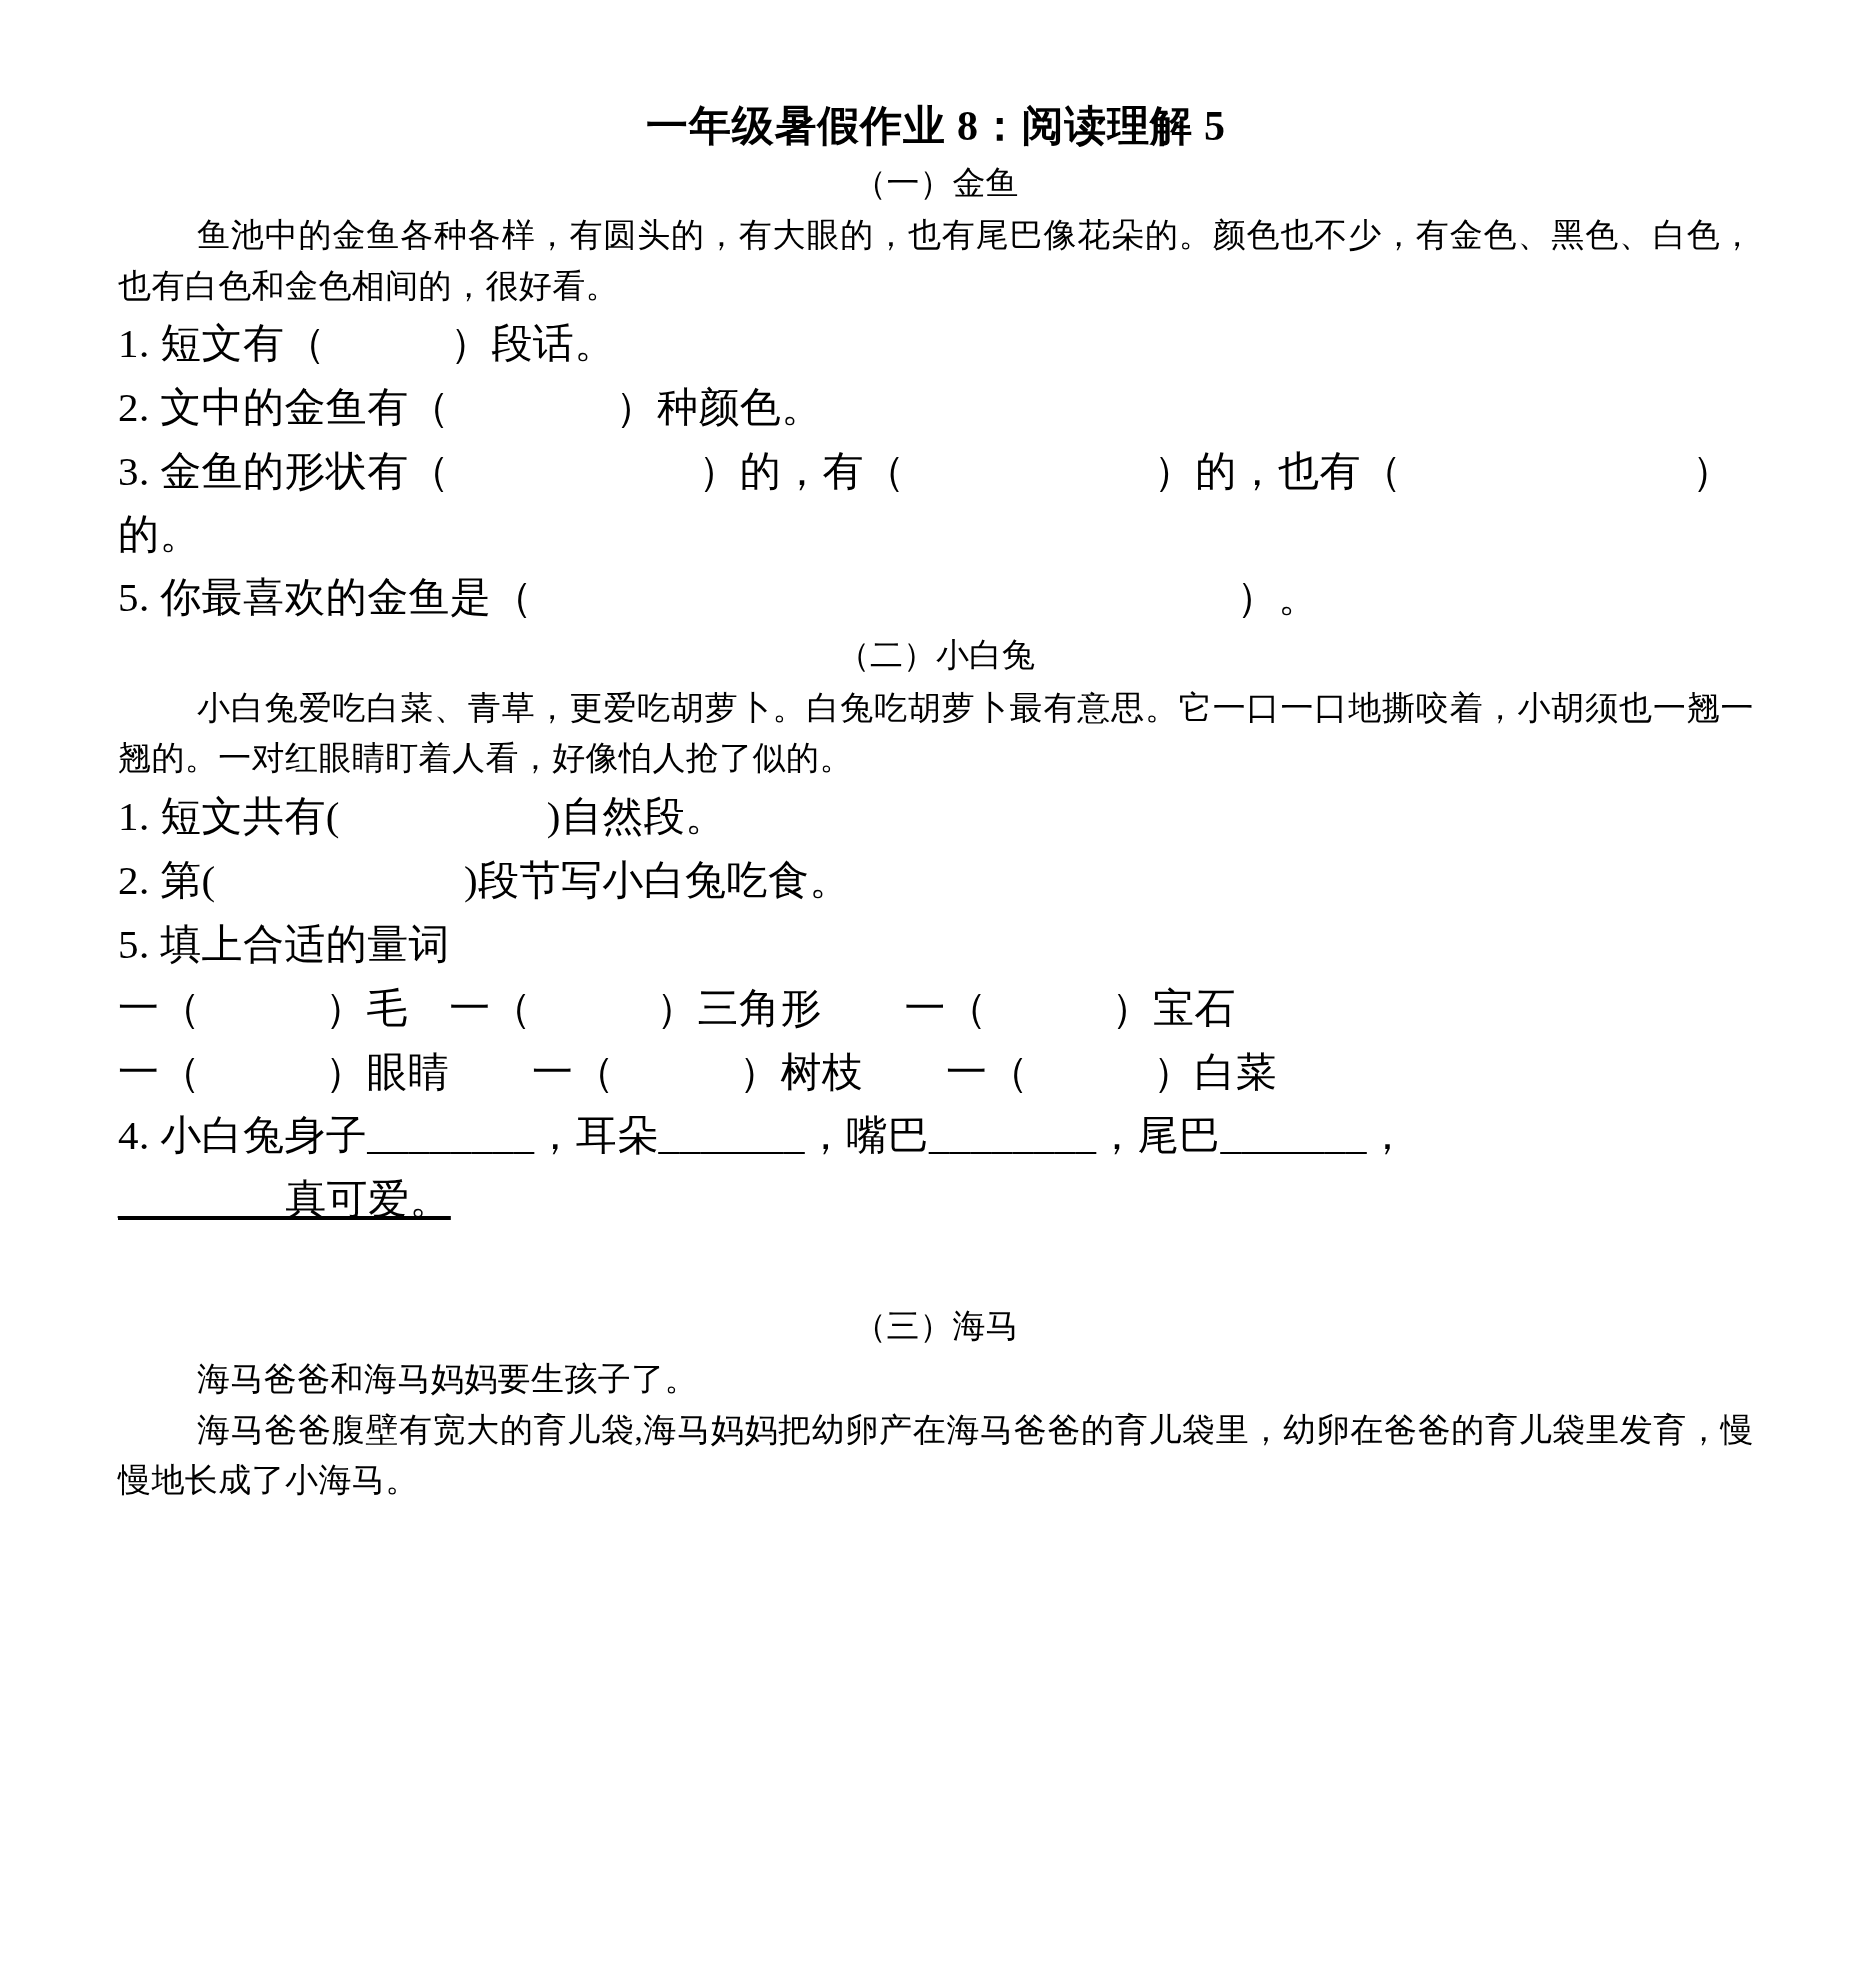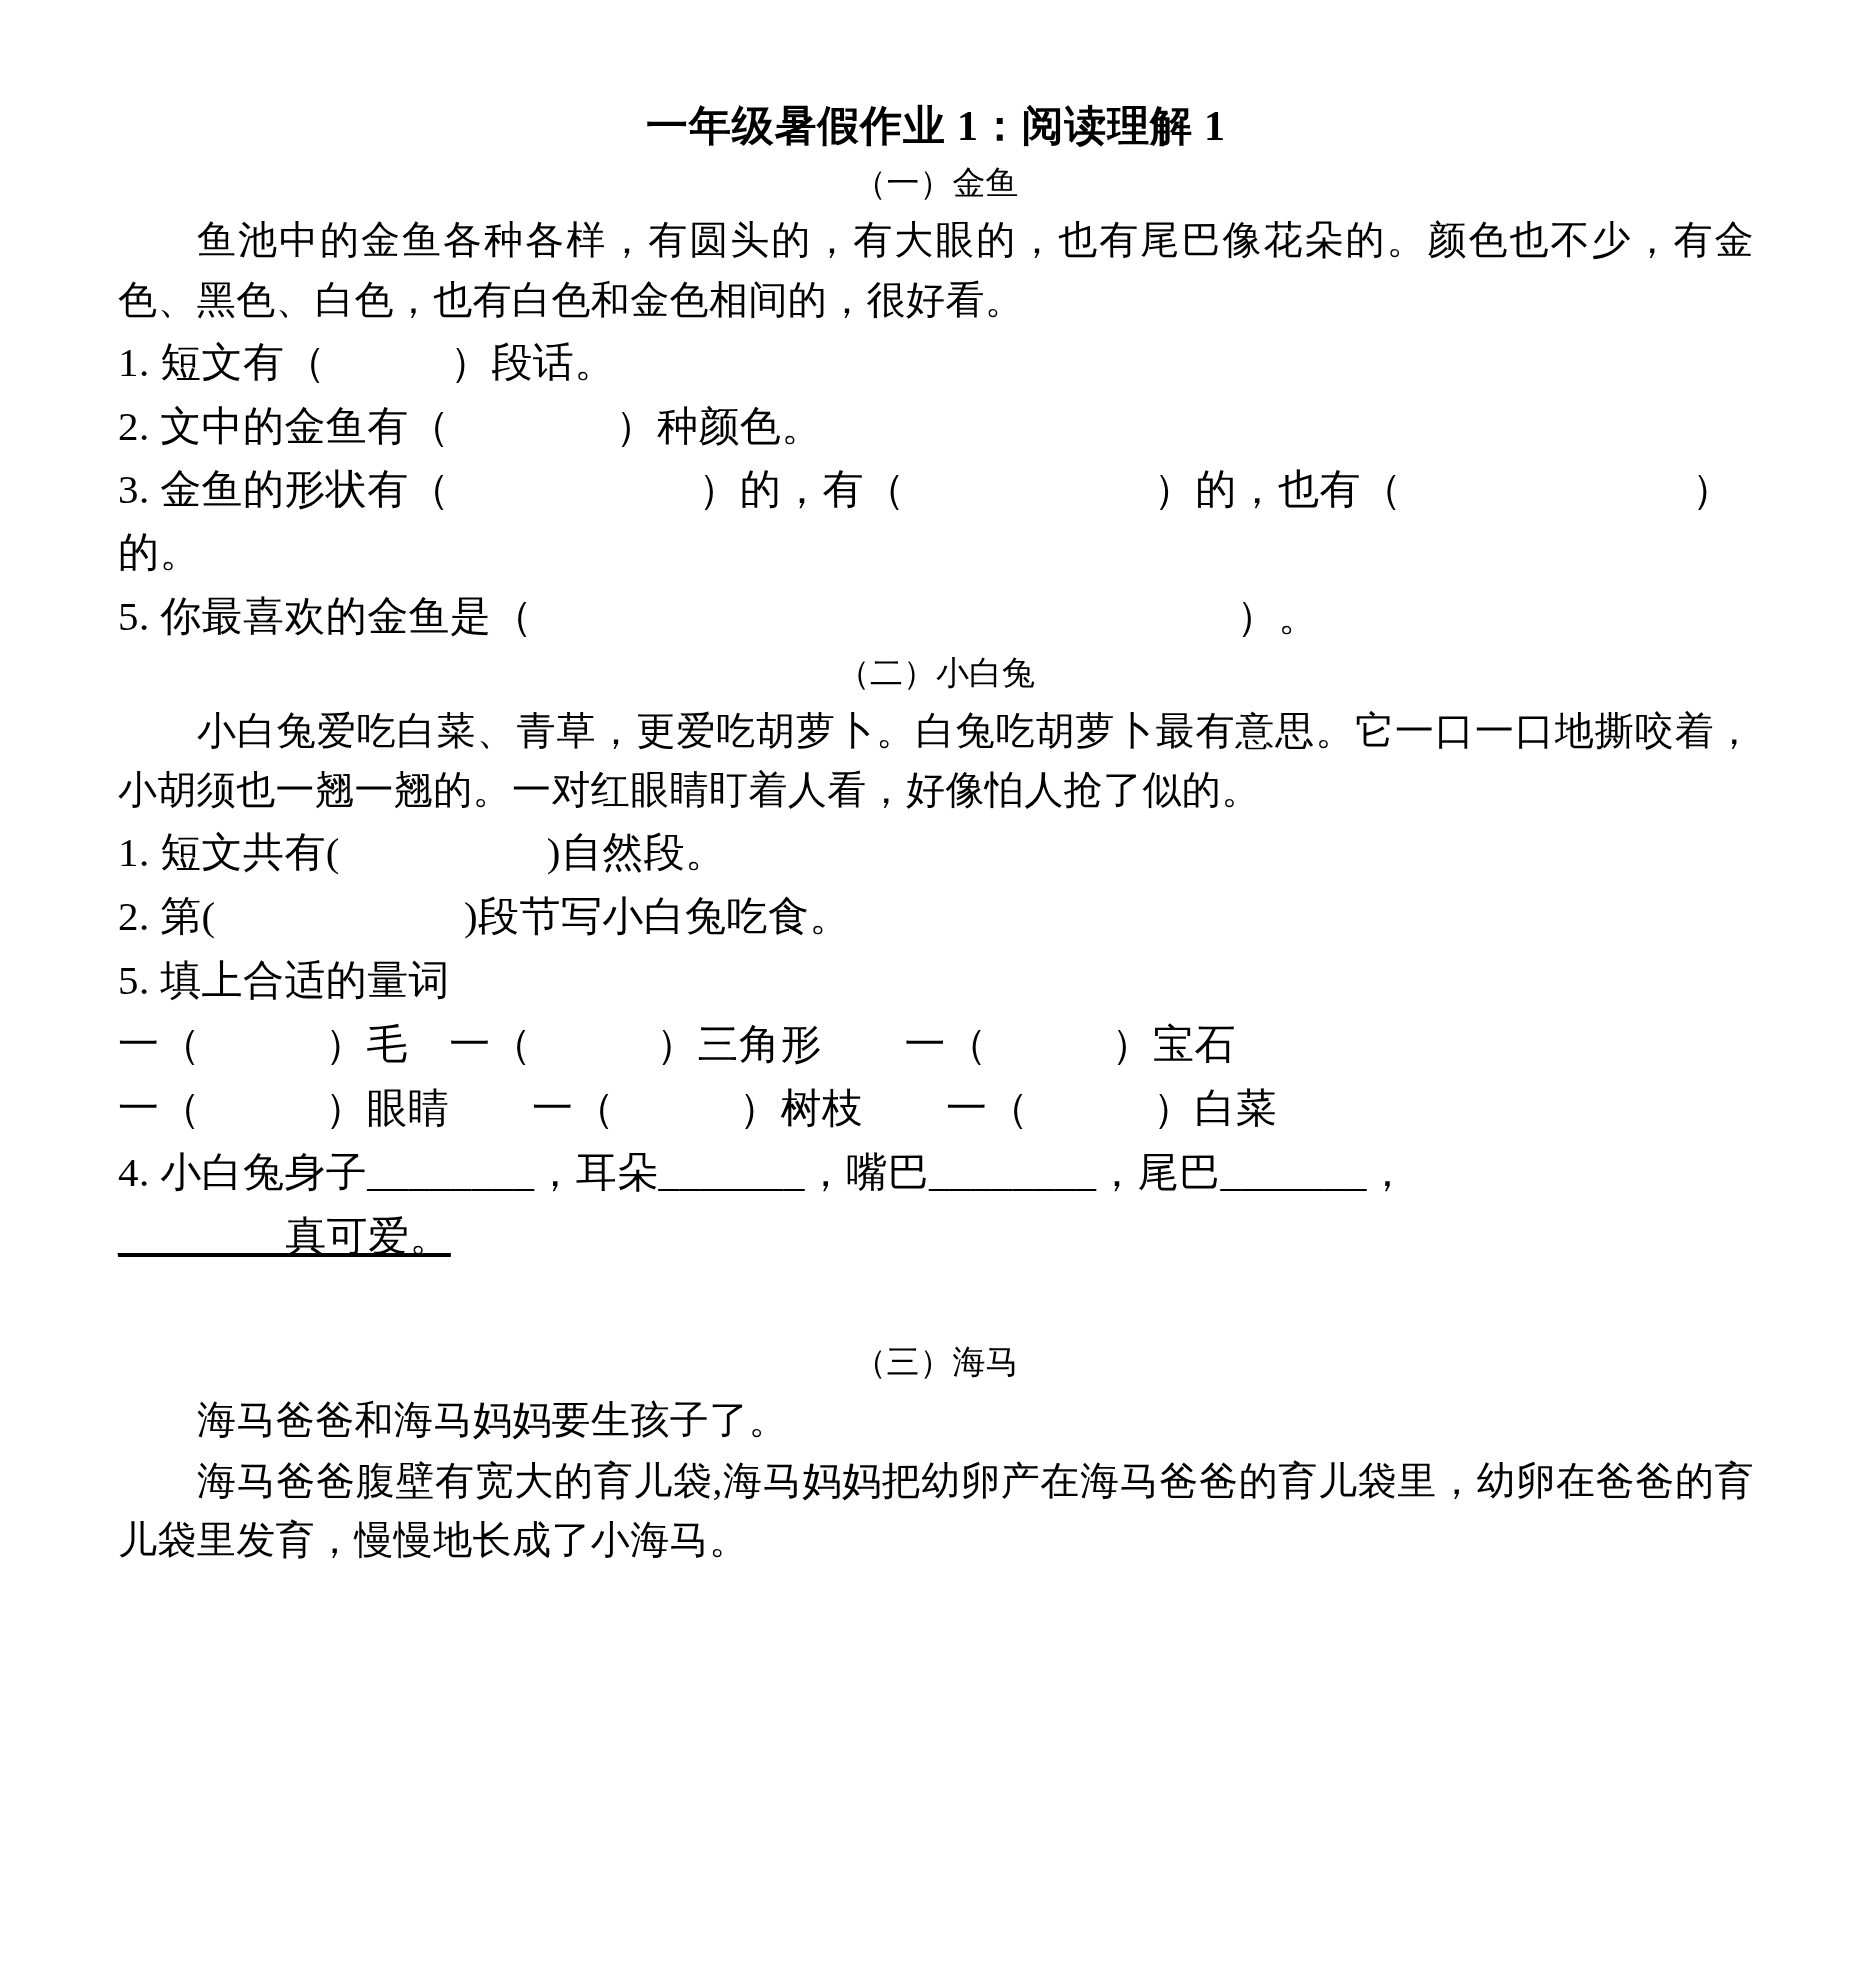--- a/index.html
+++ b/index.html
@@ -26,21 +26,21 @@
     letter-spacing: 0.8px;
     margin: 0 0 3.9px 0;
   }
   .section-title {
     text-align: center;
     font-size: 33px;
     line-height: 1.5;
     margin: 2.4px 0 2.4px 0;
   }
   .para {
-    font-size: 39px;
+    font-size: 33px;
     line-height: 1.52;
     text-indent: 79px;
     margin: 0 0 1.6px 0;
     text-align: justify;
     letter-spacing: 0.4px;
   }
   .para.indent-wide {
     text-indent: 126px;
   }
   .qline {
@@ -54,21 +54,21 @@
     text-indent: 0;
     text-decoration: underline;
   }
   .spacer-lg { height: 67px; }
 </style>
 </head>
 <body>
 
 <div class="page">
 
-  <h1 class="doc-title">一年级暑假作业 1：阅读理解 1</h1>
+  <h1 class="doc-title">一年级暑假作业 8：阅读理解 5</h1>
 
   <div class="section-title">（一）金鱼</div>
   <p class="para">鱼池中的金鱼各种各样，有圆头的，有大眼的，也有尾巴像花朵的。颜色也不少，有金色、黑色、白色，也有白色和金色相间的，很好看。</p>
   <p class="qline">1. 短文有（　　　）段话。</p>
   <p class="qline">2. 文中的金鱼有（　　　　）种颜色。</p>
   <p class="qline">3. 金鱼的形状有（　　　　　　）的，有（　　　　　　）的，也有（　　　　　　　）的。</p>
   <p class="qline">5. 你最喜欢的金鱼是（　　　　　　　　　　　　　　　　　）。</p>
 
   <div class="section-title">（二）小白兔</div>
   <p class="para">小白兔爱吃白菜、青草，更爱吃胡萝卜。白兔吃胡萝卜最有意思。它一口一口地撕咬着，小胡须也一翘一翘的。一对红眼睛盯着人看，好像怕人抢了似的。</p>

